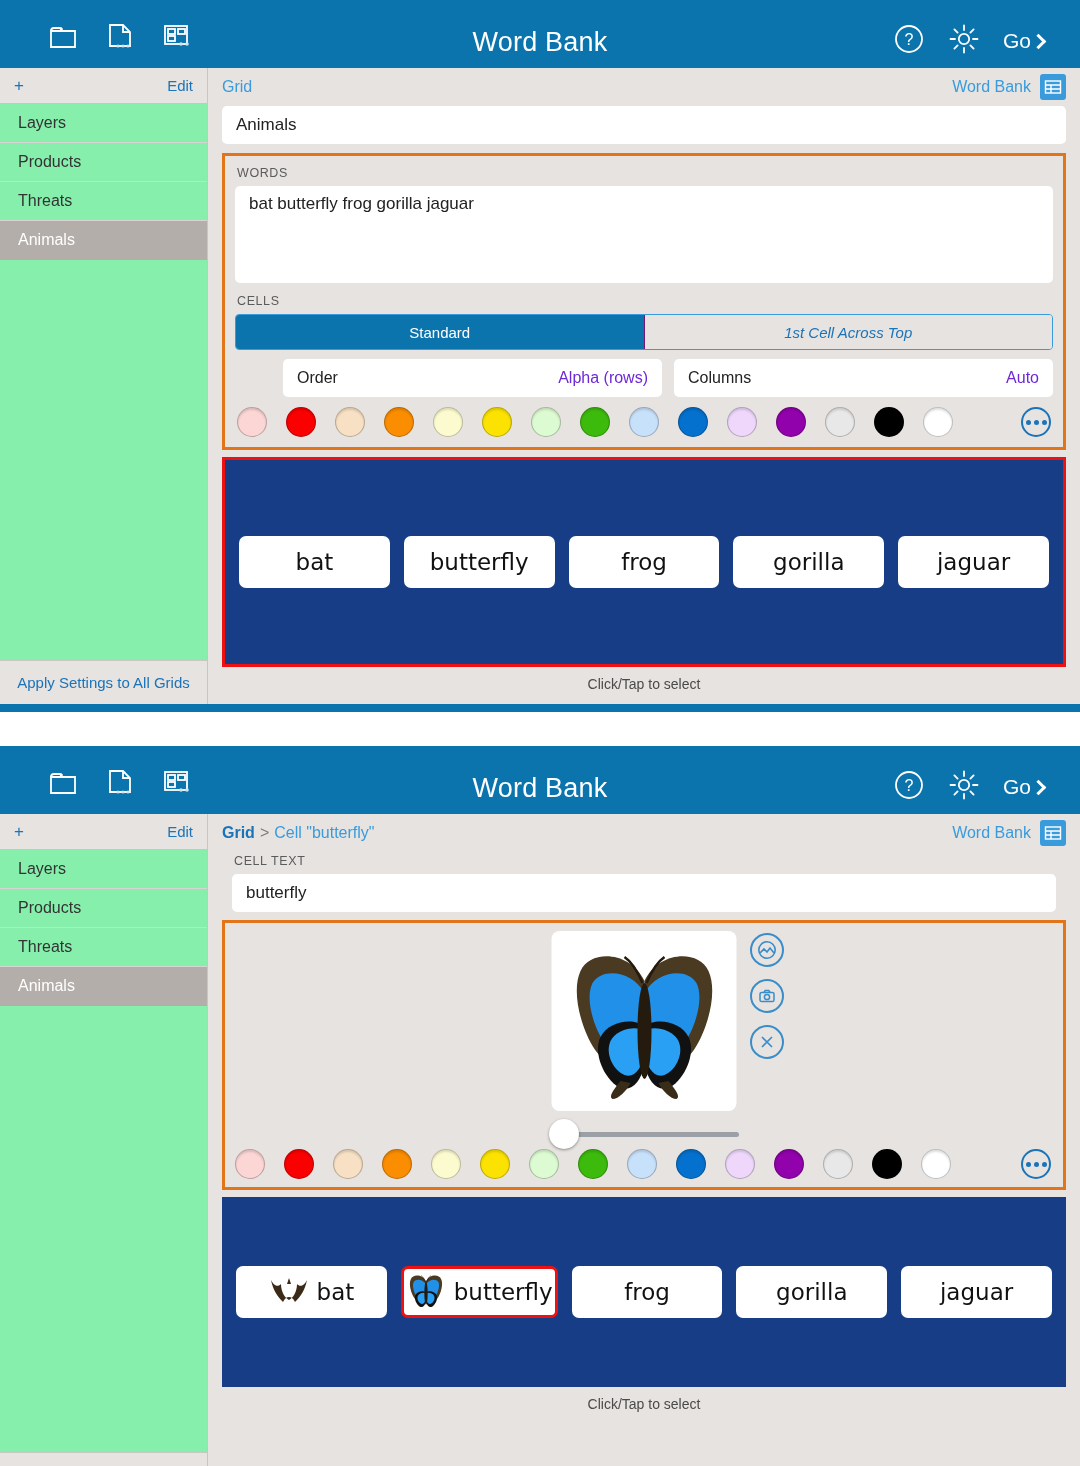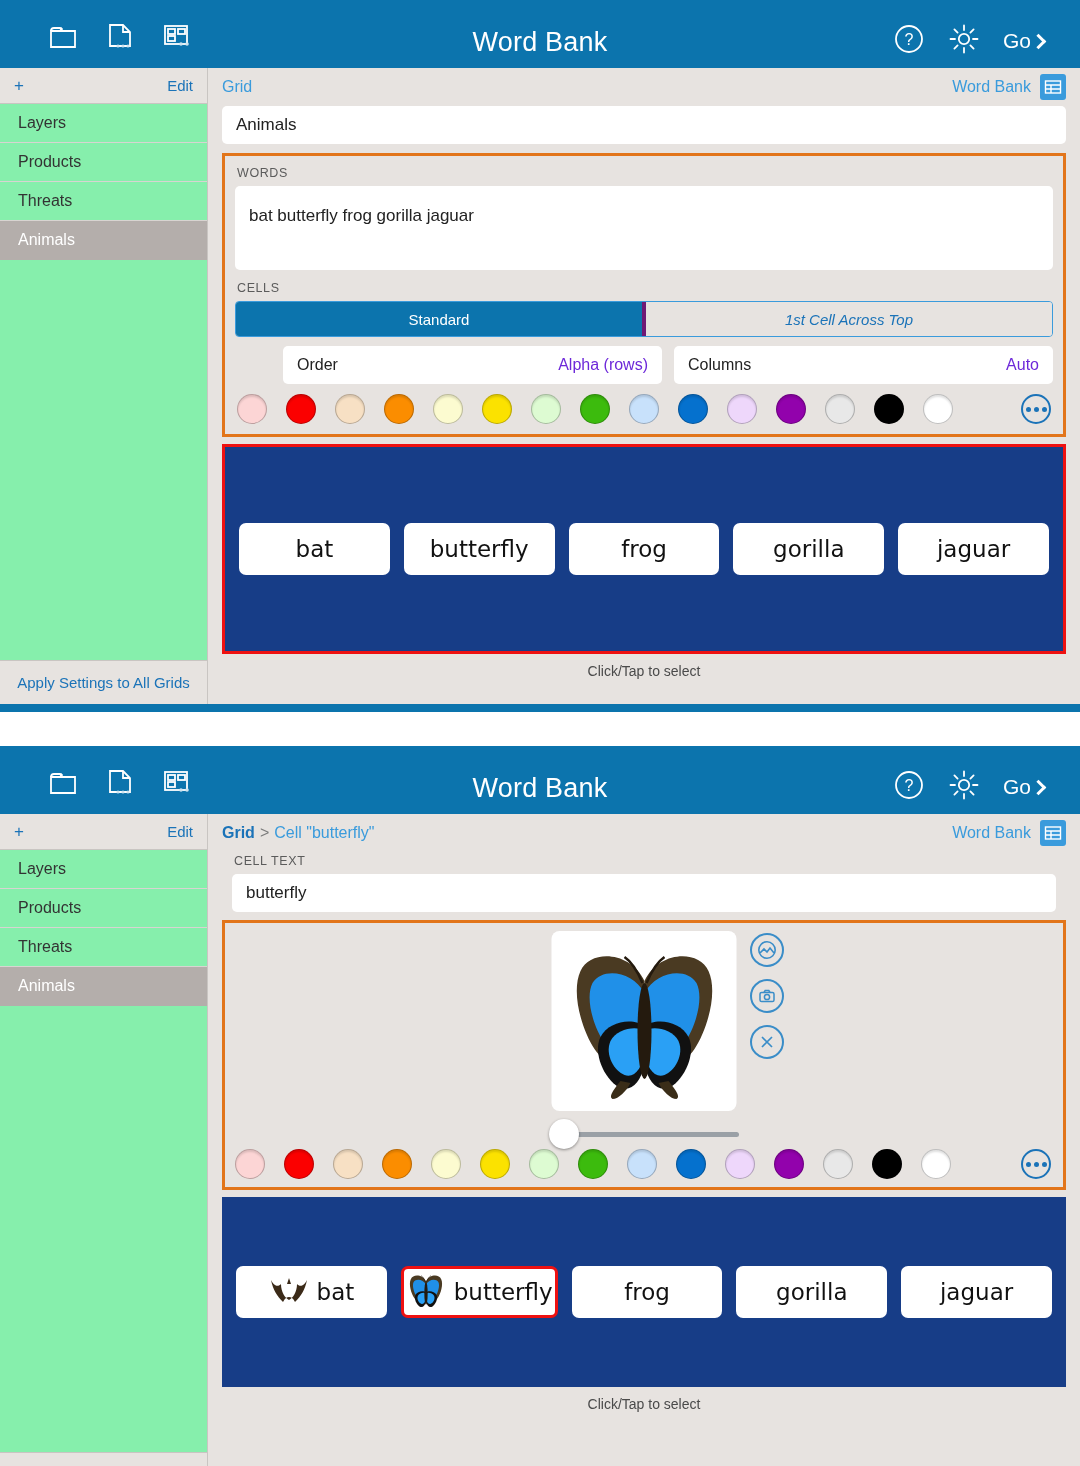--- a/index.html
+++ b/index.html
@@ -167,42 +167,42 @@
   }
   .sec-label {
     font-size: 12.5px;
     color: #5b5b5b;
     letter-spacing: .6px;
     margin: 2px 0 6px 2px;
   }
   .words-area {
     background: #fff;
     border-radius: 5px;
-    height: 84px;
-    padding: 20px 14px;
+    height: 97px;
+    padding: 8px 14px;
     font-size: 17px;
     color: #222;
   }
 
   .seg {
     display: flex;
     height: 36px;
     border: 1px solid #3a9bdc;
     border-radius: 4px;
     overflow: hidden;
   }
   .seg-item {
     flex: 1;
     display: flex;
     align-items: center;
     justify-content: center;
     font-size: 15px;
     color: #1b73b8;
     background: #e7e3e0;
-    border-right: 4px solid #701a75;
+    border-right: 1px solid #701a75;
   }
   .seg-item:last-child { border-right: none; font-style: italic; }
   .seg-item.active { background: #0c74ad; color: #fff; }
 
   .row2 {
     display: flex;
     gap: 12px;
     margin-top: 9px;
     padding-left: 48px;
   }

